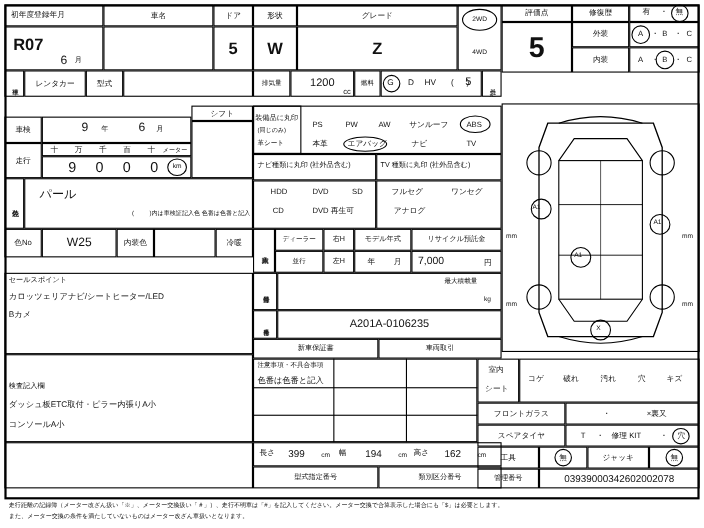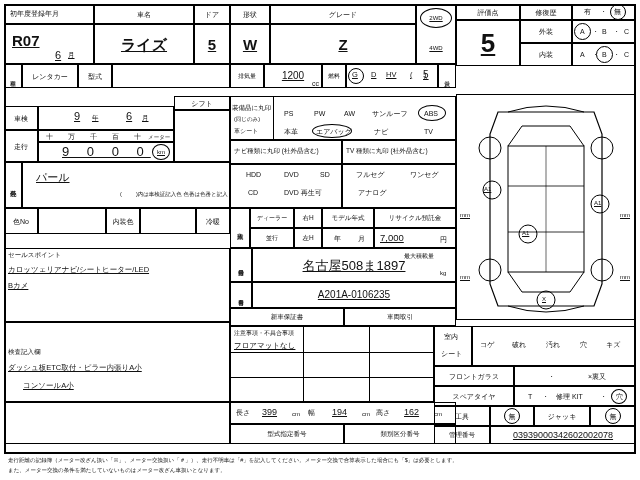--- a/index.html
+++ b/index.html
@@ -5,21 +5,21 @@
   html,body{margin:0;padding:0;}
   body{
     width:640px;height:480px;background:#fff;
     font-family:"Liberation Sans", sans-serif;
     color:#111;
     -webkit-font-smoothing:none;
   }
   .sheet{position:relative;width:640px;height:480px;box-sizing:border-box;}
   .bx{position:absolute;box-sizing:border-box;border:1px solid #000;}
   .lbl{position:absolute;font-size:7px;line-height:1;white-space:nowrap;}
-  .val{position:absolute;white-space:nowrap;line-height:1;text-decoration:underline;}
+  .val{position:absolute;white-space:nowrap;line-height:1;}
   .ctr{display:flex;align-items:center;justify-content:center;}
   .circ{position:absolute;border:1.3px solid #000;border-radius:50%;box-sizing:border-box;}
   .ell{position:absolute;border:1.3px solid #000;border-radius:50%;box-sizing:border-box;}
   .b2{border:2px solid #000;}
   .cellt{font-size:7.5px;}
   .small{font-size:6.5px;}
   .tiny{font-size:6px;}
   .big{font-size:15px;font-weight:bold;}
   .med{font-size:11px;}
   svg{display:block;}
@@ -48,21 +48,20 @@
 
 <div class="bx" style="left:416px;top:4px;width:40px;height:60px;"></div>
 
 <div class="bx" style="left:4px;top:24px;width:90px;height:40px;"></div>
 <div class="val big" style="left:12px;top:33px;">R07</div>
 <div class="val med" style="left:55px;top:50px;">6</div>
 
 <div class="val small" style="left:68px;top:52px;">月</div>
 
 <div class="bx" style="left:94px;top:24px;width:100px;height:40px;"></div>
-<div class="val big ctr" style="left:94px;top:24px;width:100px;height:40px;position:absolute;display:flex;align-items:center;justify-content:center;">ライズ</div>
 
 <div class="bx" style="left:194px;top:24px;width:36px;height:40px;"></div>
 <div class="val big" style="left:194px;top:24px;width:36px;height:40px;display:flex;align-items:center;justify-content:center;">5</div>
 
 <div class="bx" style="left:230px;top:24px;width:40px;height:40px;"></div>
 <div class="val big" style="left:230px;top:24px;width:40px;height:40px;display:flex;align-items:center;justify-content:center;">W</div>
 
 <div class="bx" style="left:270px;top:24px;width:146px;height:40px;"></div>
 <div class="val big" style="left:270px;top:24px;width:146px;height:40px;display:flex;align-items:center;justify-content:center;">Z</div>
 
@@ -170,20 +169,21 @@
 <div class="lbl" style="left:284px;top:189px;">DVD 再生可</div>
 
 <div class="bx" style="left:342px;top:164px;width:114px;height:44px;"></div>
 <div class="lbl" style="left:356px;top:171px;">フルセグ</div>
 <div class="lbl" style="left:410px;top:171px;">ワンセグ</div>
 <div class="lbl" style="left:358px;top:189px;">アナログ</div>
 
 <div class="bx" style="left:4px;top:208px;width:34px;height:26px;"></div>
 <div class="lbl ctr" style="left:4px;top:208px;width:34px;height:26px;">色No</div>
 <div class="bx" style="left:38px;top:208px;width:68px;height:26px;"></div>
+<div class="val med" style="left:38px;top:208px;width:68px;height:26px;display:flex;align-items:center;justify-content:center;">W25</div>
 <div class="bx" style="left:106px;top:208px;width:34px;height:26px;"></div>
 <div class="lbl ctr" style="left:106px;top:208px;width:34px;height:26px;">内装色</div>
 <div class="bx" style="left:140px;top:208px;width:56px;height:26px;"></div>
 <div class="bx" style="left:196px;top:208px;width:34px;height:26px;"></div>
 <div class="lbl ctr" style="left:196px;top:208px;width:34px;height:26px;">冷暖</div>
 
 <div class="bx" style="left:230px;top:208px;width:20px;height:40px;"></div>
 <div class="lbl" style="left:230px;top:208px;width:20px;height:40px;display:flex;align-items:center;justify-content:center;writing-mode:vertical-rl;font-size:6.5px;">輸入車</div>
 <div class="bx" style="left:250px;top:208px;width:44px;height:20px;"></div>
 <div class="lbl ctr" style="left:250px;top:208px;width:44px;height:20px;font-size:6px;">ディーラー</div>
@@ -207,44 +207,43 @@
 <div class="lbl" style="left:440px;top:236px;">円</div>
 
 <div class="bx" style="left:4px;top:248px;width:226px;height:74px;"></div>
 <div class="lbl" style="left:8px;top:252px;font-size:6.5px;">セールスポイント</div>
 <div class="val cellt" style="left:8px;top:266px;">カロッツェリアナビ/シートヒーター/LED</div>
 <div class="val cellt" style="left:8px;top:282px;">Bカメ</div>
 
 <div class="bx" style="left:230px;top:248px;width:22px;height:34px;"></div>
 <div class="lbl" style="left:230px;top:248px;width:22px;height:34px;display:flex;align-items:center;justify-content:center;writing-mode:vertical-rl;font-size:6px;">登録番号</div>
 <div class="bx" style="left:252px;top:248px;width:204px;height:34px;"></div>
-<div class="val med" style="left:252px;top:248px;width:204px;height:34px;display:flex;align-items:center;justify-content:center;font-size:13px;">名古屋508ま1897</div>
 
 <div class="bx" style="left:374px;top:228px;width:0;height:0;border:none;"></div>
 <div class="lbl" style="left:404px;top:253px;font-size:6px;">最大積載量</div>
 <div class="lbl" style="left:440px;top:270px;font-size:6px;">kg</div>
 
 <div class="bx" style="left:230px;top:282px;width:22px;height:26px;"></div>
 <div class="lbl" style="left:230px;top:282px;width:22px;height:26px;display:flex;align-items:center;justify-content:center;writing-mode:vertical-rl;font-size:6px;">車台番号</div>
 <div class="bx" style="left:252px;top:282px;width:204px;height:26px;"></div>
 <div class="val" style="left:252px;top:282px;width:204px;height:26px;display:flex;align-items:center;justify-content:center;font-size:10px;">A201A-0106235</div>
 
 <div class="bx" style="left:230px;top:308px;width:114px;height:18px;"></div>
 <div class="lbl ctr" style="left:230px;top:308px;width:114px;height:18px;font-size:6.5px;">新車保証書</div>
 <div class="bx" style="left:344px;top:308px;width:112px;height:18px;"></div>
 <div class="lbl ctr" style="left:344px;top:308px;width:112px;height:18px;font-size:6.5px;">車両取引</div>
 
 <div class="bx" style="left:4px;top:322px;width:226px;height:80px;"></div>
 <div class="lbl" style="left:8px;top:349px;font-size:6.5px;">検査記入欄</div>
 <div class="val cellt" style="left:8px;top:364px;">ダッシュ板ETC取付・ピラー内張りA小</div>
-<div class="val cellt" style="left:8px;top:382px;margin-left:15px;">コンソールA小</div>
+<div class="val cellt" style="left:8px;top:382px;">コンソールA小</div>
 
 <div class="bx" style="left:230px;top:326px;width:204px;height:76px;"></div>
 <div class="lbl" style="left:234px;top:330px;font-size:6px;">注意事項・不具合事項</div>
-<div class="val cellt" style="left:234px;top:342px;">フロアマットなし</div>
+<div class="val cellt" style="left:234px;top:342px;">色番は色番と記入</div>
 
 <div class="bx" style="left:230px;top:326px;width:74px;height:76px;border-right:1px solid #000;border-top:none;border-left:none;border-bottom:none;"></div>
 <div class="bx" style="left:304px;top:326px;width:66px;height:76px;border-right:1px solid #000;border-top:none;border-left:none;border-bottom:none;"></div>
 <div class="bx" style="left:230px;top:352px;width:204px;height:0;border:none;border-top:1px solid #000;"></div>
 <div class="bx" style="left:230px;top:377px;width:204px;height:0;border:none;border-top:1px solid #000;"></div>
 
 <div class="bx" style="left:230px;top:402px;width:226px;height:22px;"></div>
 <div class="lbl" style="left:236px;top:409px;">長さ</div>
 <div class="val cellt" style="left:262px;top:408px;font-size:9px;text-align:center;">399</div>
 <div class="lbl" style="left:292px;top:411px;font-size:6px;">cm</div>

